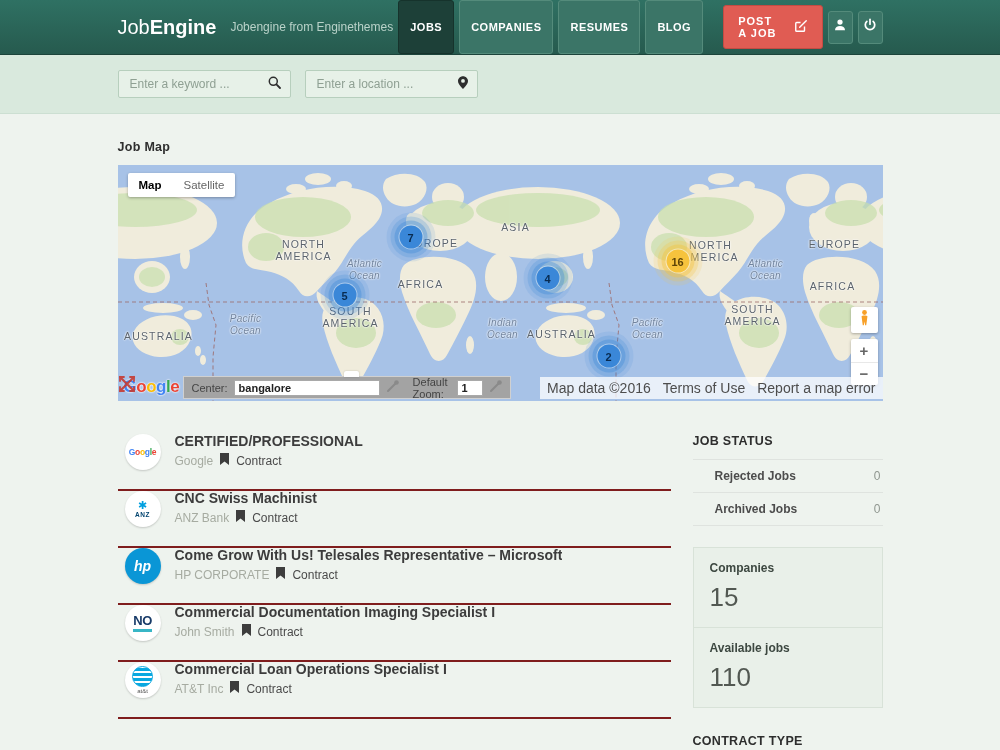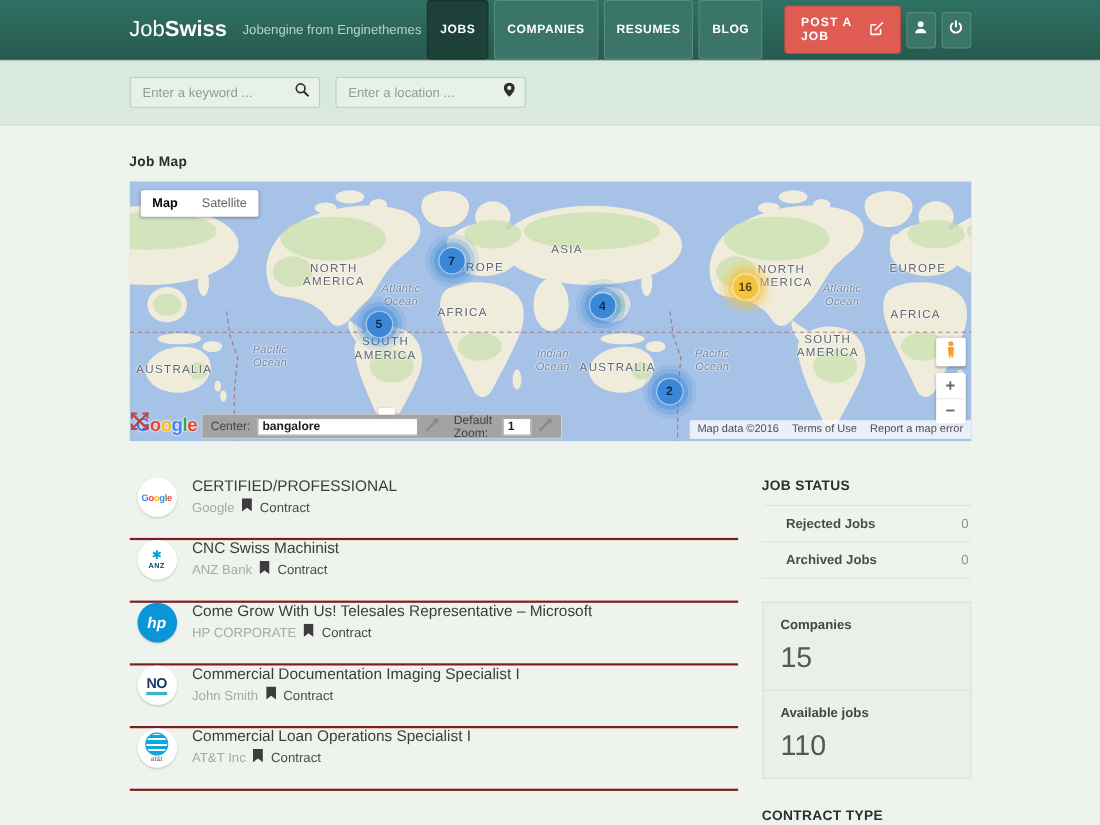--- a/index.html
+++ b/index.html
@@ -146,21 +146,21 @@
     font-size:17px; font-weight:bold; letter-spacing:-.5px;
     text-shadow:0 0 2px #fff,0 0 2px #fff; cursor:pointer;
   }
   .gl0{color:#4285F4}.gl1{color:#EA4335}.gl2{color:#FBBC05}
   .gl3{color:#4285F4}.gl4{color:#34A853}.gl5{color:#EA4335}
   .move-arrows { position:absolute; left:-2px; bottom:2px; z-index:5; opacity:.9; }
   .attribution {
     position:absolute; right:0; bottom:2px; z-index:4;
     background:rgba(255,255,255,.75);
     display:flex; gap:12px; padding:3px 7px;
-    font-size:10px; color:#4d4d4d;
+    font-size:14px; color:#4d4d4d;
   }
   .attribution .lnk { cursor:pointer; }
 
   
   .columns { display:flex; margin-top:33px; }
   .jobs-col { width:553px; }
   .side-col { width:190px; margin-left:auto; }
 
   .job-row {
     display:flex; align-items:flex-start; height:57px;
@@ -168,21 +168,21 @@
   }
   .avatar {
     width:36px; height:36px; border-radius:50%; flex-shrink:0;
     background:#fff; box-shadow:0 1px 2px rgba(0,0,0,.18);
     margin:0 14px 0 7px;
     display:flex; flex-direction:column; align-items:center; justify-content:center;
     overflow:hidden; text-align:center;
   }
   .job-main { min-width:0; }
   .job-title {
-    font-size:14px; font-weight:normal; color:#3c3c3c; line-height:1.1;
+    font-size:14px; font-weight:bold; color:#3c3c3c; line-height:1.1;
     white-space:nowrap; overflow:hidden; text-overflow:ellipsis;
   }
   .job-sub { margin-top:4px; display:flex; align-items:center; gap:7px; font-size:12px; }
   .job-company { color:#a6aba1; }
   .job-type { color:#4a4a4a; }
 
   
   .logo-google { font-size:8.5px; font-weight:bold; letter-spacing:-.3px; }
   .logo-anz { display:flex; flex-direction:column; align-items:center; line-height:1; }
   .logo-anz .sym { color:#009fdf; font-size:11px; }
@@ -210,21 +210,21 @@
   .stat-cell + .stat-cell { border-top:1px solid #d8e2d8; }
   .stat-label { font-size:12px; font-weight:bold; color:#3d4841; }
   .stat-value { font-size:26px; color:#525852; margin-top:7px; }
   .contract-widget { margin-top:26px; }
 </style>
 </head>
 <body>
 
 <header class="navbar">
   <div class="shell nav-shell">
-    <a class="logo"><span class="logo-light">Job</span><span class="logo-bold">Swiss</span></a>
+    <a class="logo"><span class="logo-light">Job</span><span class="logo-bold">Engine</span></a>
     <div class="tagline">Jobengine from Enginethemes</div>
     <nav class="nav-items">
       <a class="nav-btn active">JOBS</a>
       <a class="nav-btn">COMPANIES</a>
       <a class="nav-btn">RESUMES</a>
       <a class="nav-btn">BLOG</a>
     </nav>
     <a class="post-job">
       <span>POST A JOB</span>
       <span>

